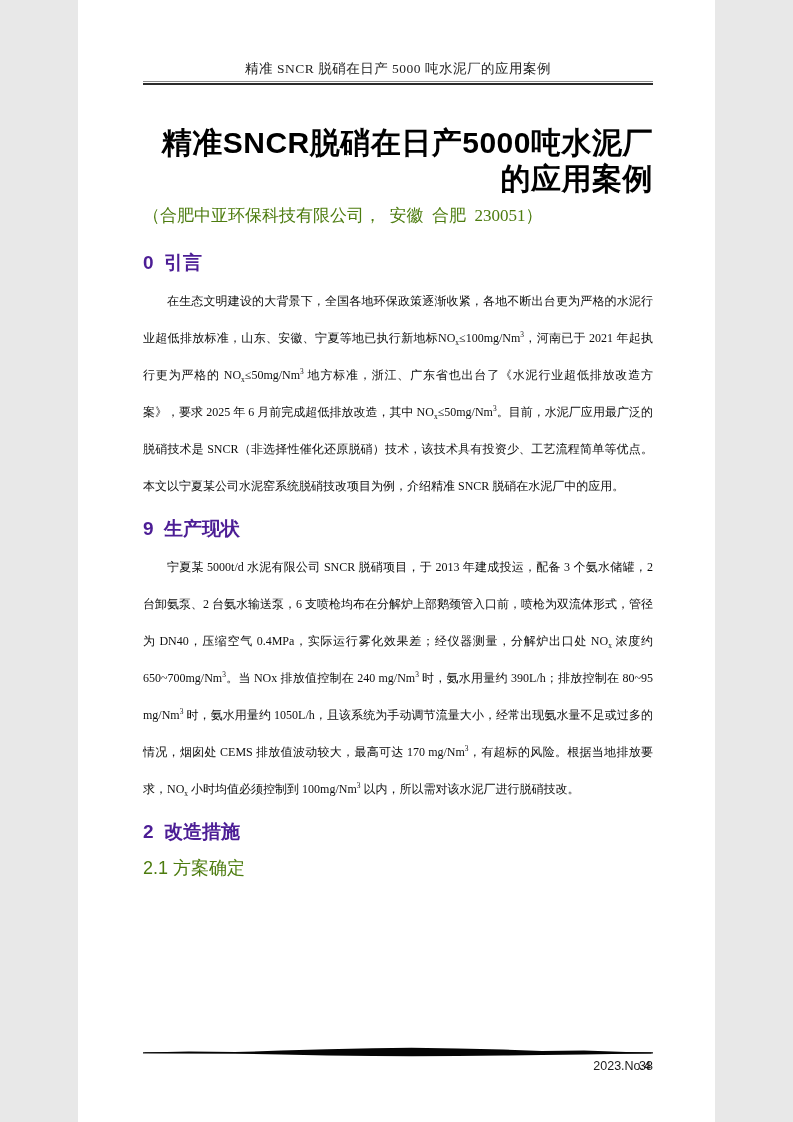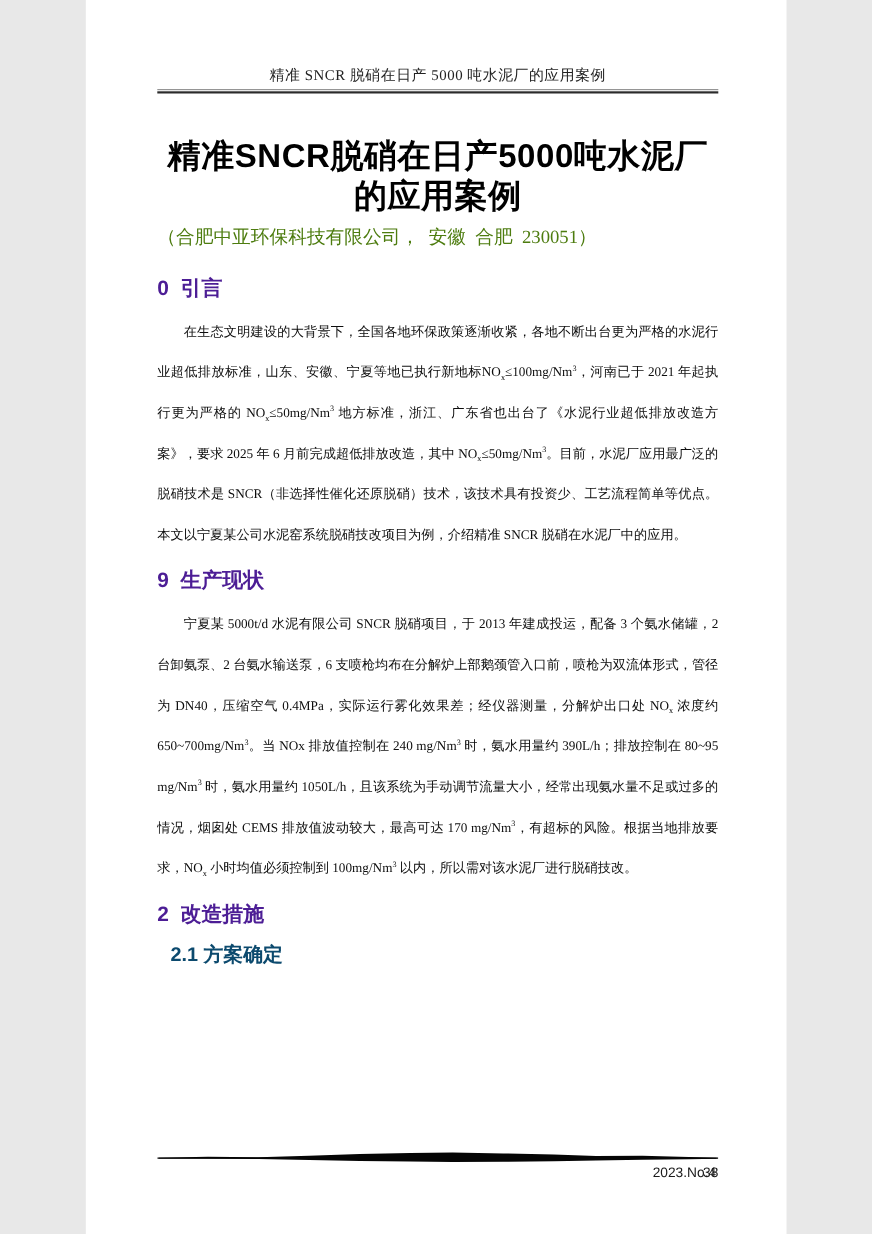--- a/index.html
+++ b/index.html
@@ -30,21 +30,21 @@
     border-bottom: 2px solid #2b2b2b;
     height: 1px;
     margin: 3px 0 0 0;
   }
   
   .article-title {
     margin: 40px 0 0 0;
     font-family: "Liberation Sans", "DejaVu Sans", sans-serif;
     font-size: 30px;
     font-weight: 700;
-    text-align: center;
+    text-align: right;
     line-height: 1.2;
     color: #000;
     letter-spacing: 0.5px;
   }
   .author-name {
     margin-top: 22px;
     text-align: center;
     font-size: 17px;
     color: #1a1a1a;
   }
@@ -63,23 +63,23 @@
     color: #4c1d95;
     margin: 24px 0 8px 0;
     white-space: pre-wrap;
     line-height: 1.25;
   }
   .sec-heading.tight { margin: 12px 0 8px 0; }
   .sec-heading.no-bottom { margin-bottom: 0; }
   .subsec-heading {
     font-family: "Liberation Sans", "DejaVu Sans", sans-serif;
     font-size: 18px;
-    font-weight: 700;
-    color: #0c4a6e;
-    margin: 14px 0 0 12px;
+    font-weight: 400;
+    color: #4d7c0f;
+    margin: 14px 0 0 0;
     white-space: pre-wrap;
     line-height: 1.25;
   }
   
   .body-para {
     margin: 0;
     font-size: 12px;
     line-height: 37px;
     text-align: justify;
     text-indent: 2em;

